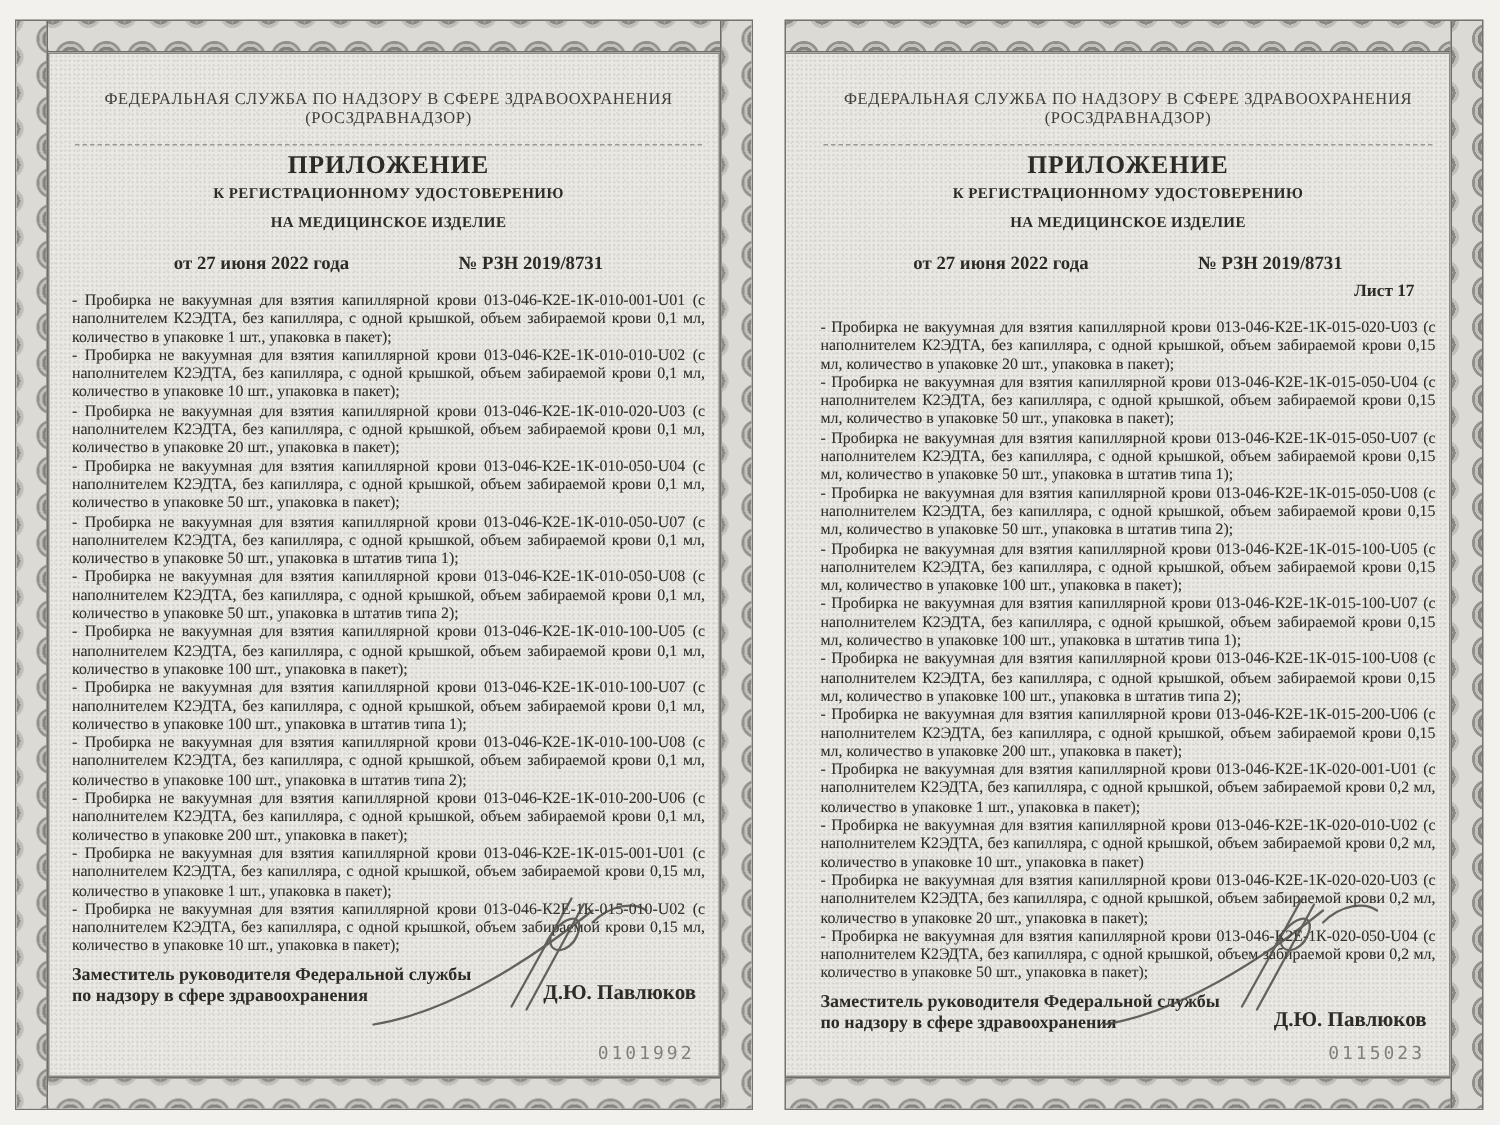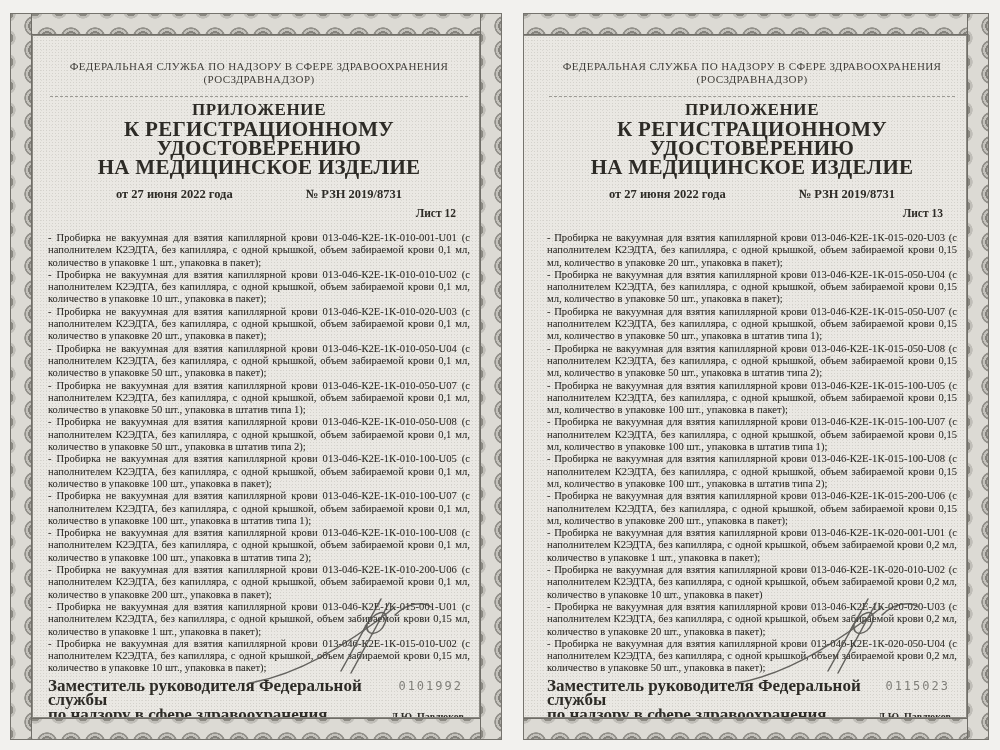--- a/index.html
+++ b/index.html
@@ -75,21 +75,21 @@
     letter-spacing:0.4px;
     color:#403e39;
   }
   .sep{border-top:1px dashed #9b9993;margin:10px 2px 0 2px;height:0;}
   .title{
     text-align:center;
     font-weight:bold;
     color:#2d2b26;
   }
   .title .t1{font-size:17px;line-height:20px;margin-top:3px;letter-spacing:0.6px;}
-  .title .t2{font-size:21px;line-height:19px;letter-spacing:0.3px;}
+  .title .t2{font-size:10px;line-height:19px;letter-spacing:0.3px;}
   .date-row{
     margin-top:10px;
     display:flex;
     justify-content:center;
     gap:73px;
     font-weight:bold;
     font-size:12.5px;
     line-height:15px;
     color:#2d2b26;
   }
@@ -116,40 +116,40 @@
   
   .signer-row{
     margin-top:4px;
     display:flex;
     justify-content:space-between;
     align-items:flex-end;
     padding-right:6px;
   }
   .signer-title{
     font-weight:bold;
-    font-size:17px;
+    font-size:12px;
     line-height:14.5px;
     color:#2d2b26;
   }
   .signer-name{
     font-weight:bold;
-    font-size:10px;
+    font-size:14px;
     color:#2d2b26;
     white-space:nowrap;
   }
   .sig-svg{
     position:absolute;
     right:24px;
     bottom:26px;
     pointer-events:none;
   }
   .serial{
     position:absolute;
     right:16px;
-    bottom:24px;
+    bottom:8px;
     font-family:"DejaVu Sans Mono", monospace;
     font-size:12px;
     letter-spacing:2px;
     color:#807f79;
   }
 </style>
 </head>
 <body>
 
 <div class="scene">
@@ -168,21 +168,20 @@
         <div class="sep"></div>
         <div class="title">
           <div class="t1">ПРИЛОЖЕНИЕ</div>
           <div class="t2">К РЕГИСТРАЦИОННОМУ УДОСТОВЕРЕНИЮ</div>
           <div class="t2">НА МЕДИЦИНСКОЕ ИЗДЕЛИЕ</div>
         </div>
         <div class="date-row">
           <span>от 27 июня 2022 года</span>
           <span>№  РЗН 2019/8731</span>
         </div>
-        <div class="sheet-row">Лист 12</div>
         <div class="items">
             <div class="item">- Пробирка не вакуумная для взятия капиллярной крови 013-046-К2Е-1К-010-001-U01 (с наполнителем К2ЭДТА, без капилляра, с одной крышкой, объем забираемой крови 0,1 мл, количество в упаковке 1 шт., упаковка в пакет);</div>
             <div class="item">- Пробирка не вакуумная для взятия капиллярной крови 013-046-К2Е-1К-010-010-U02 (с наполнителем К2ЭДТА, без капилляра, с одной крышкой, объем забираемой крови 0,1 мл, количество в упаковке 10 шт., упаковка в пакет);</div>
             <div class="item">- Пробирка не вакуумная для взятия капиллярной крови 013-046-К2Е-1К-010-020-U03 (с наполнителем К2ЭДТА, без капилляра, с одной крышкой, объем забираемой крови 0,1 мл, количество в упаковке 20 шт., упаковка в пакет);</div>
             <div class="item">- Пробирка не вакуумная для взятия капиллярной крови 013-046-К2Е-1К-010-050-U04 (с наполнителем К2ЭДТА, без капилляра, с одной крышкой, объем забираемой крови 0,1 мл, количество в упаковке 50 шт., упаковка в пакет);</div>
             <div class="item">- Пробирка не вакуумная для взятия капиллярной крови 013-046-К2Е-1К-010-050-U07 (с наполнителем К2ЭДТА, без капилляра, с одной крышкой, объем забираемой крови 0,1 мл, количество в упаковке 50 шт., упаковка в штатив типа 1);</div>
             <div class="item">- Пробирка не вакуумная для взятия капиллярной крови 013-046-К2Е-1К-010-050-U08 (с наполнителем К2ЭДТА, без капилляра, с одной крышкой, объем забираемой крови 0,1 мл, количество в упаковке 50 шт., упаковка в штатив типа 2);</div>
             <div class="item">- Пробирка не вакуумная для взятия капиллярной крови 013-046-К2Е-1К-010-100-U05 (с наполнителем К2ЭДТА, без капилляра, с одной крышкой, объем забираемой крови 0,1 мл, количество в упаковке 100 шт., упаковка в пакет);</div>
             <div class="item">- Пробирка не вакуумная для взятия капиллярной крови 013-046-К2Е-1К-010-100-U07 (с наполнителем К2ЭДТА, без капилляра, с одной крышкой, объем забираемой крови 0,1 мл, количество в упаковке 100 шт., упаковка в штатив типа 1);</div>
             <div class="item">- Пробирка не вакуумная для взятия капиллярной крови 013-046-К2Е-1К-010-100-U08 (с наполнителем К2ЭДТА, без капилляра, с одной крышкой, объем забираемой крови 0,1 мл, количество в упаковке 100 шт., упаковка в штатив типа 2);</div>
@@ -225,21 +224,21 @@
         <div class="sep"></div>
         <div class="title">
           <div class="t1">ПРИЛОЖЕНИЕ</div>
           <div class="t2">К РЕГИСТРАЦИОННОМУ УДОСТОВЕРЕНИЮ</div>
           <div class="t2">НА МЕДИЦИНСКОЕ ИЗДЕЛИЕ</div>
         </div>
         <div class="date-row">
           <span>от 27 июня 2022 года</span>
           <span>№  РЗН 2019/8731</span>
         </div>
-        <div class="sheet-row">Лист 13</div>
+        <div class="sheet-row">Лист 17</div>
         <div class="items">
             <div class="item">- Пробирка не вакуумная для взятия капиллярной крови 013-046-К2Е-1К-015-020-U03 (с наполнителем К2ЭДТА, без капилляра, с одной крышкой, объем забираемой крови 0,15 мл, количество в упаковке 20 шт., упаковка в пакет);</div>
             <div class="item">- Пробирка не вакуумная для взятия капиллярной крови 013-046-К2Е-1К-015-050-U04 (с наполнителем К2ЭДТА, без капилляра, с одной крышкой, объем забираемой крови 0,15 мл, количество в упаковке 50 шт., упаковка в пакет);</div>
             <div class="item">- Пробирка не вакуумная для взятия капиллярной крови 013-046-К2Е-1К-015-050-U07 (с наполнителем К2ЭДТА, без капилляра, с одной крышкой, объем забираемой крови 0,15 мл, количество в упаковке 50 шт., упаковка в штатив типа 1);</div>
             <div class="item">- Пробирка не вакуумная для взятия капиллярной крови 013-046-К2Е-1К-015-050-U08 (с наполнителем К2ЭДТА, без капилляра, с одной крышкой, объем забираемой крови 0,15 мл, количество в упаковке 50 шт., упаковка в штатив типа 2);</div>
             <div class="item">- Пробирка не вакуумная для взятия капиллярной крови 013-046-К2Е-1К-015-100-U05 (с наполнителем К2ЭДТА, без капилляра, с одной крышкой, объем забираемой крови 0,15 мл, количество в упаковке 100 шт., упаковка в пакет);</div>
             <div class="item">- Пробирка не вакуумная для взятия капиллярной крови 013-046-К2Е-1К-015-100-U07 (с наполнителем К2ЭДТА, без капилляра, с одной крышкой, объем забираемой крови 0,15 мл, количество в упаковке 100 шт., упаковка в штатив типа 1);</div>
             <div class="item">- Пробирка не вакуумная для взятия капиллярной крови 013-046-К2Е-1К-015-100-U08 (с наполнителем К2ЭДТА, без капилляра, с одной крышкой, объем забираемой крови 0,15 мл, количество в упаковке 100 шт., упаковка в штатив типа 2);</div>
             <div class="item">- Пробирка не вакуумная для взятия капиллярной крови 013-046-К2Е-1К-015-200-U06 (с наполнителем К2ЭДТА, без капилляра, с одной крышкой, объем забираемой крови 0,15 мл, количество в упаковке 200 шт., упаковка в пакет);</div>
             <div class="item">- Пробирка не вакуумная для взятия капиллярной крови 013-046-К2Е-1К-020-001-U01 (с наполнителем К2ЭДТА, без капилляра, с одной крышкой, объем забираемой крови 0,2 мл, количество в упаковке 1 шт., упаковка в пакет);</div>

